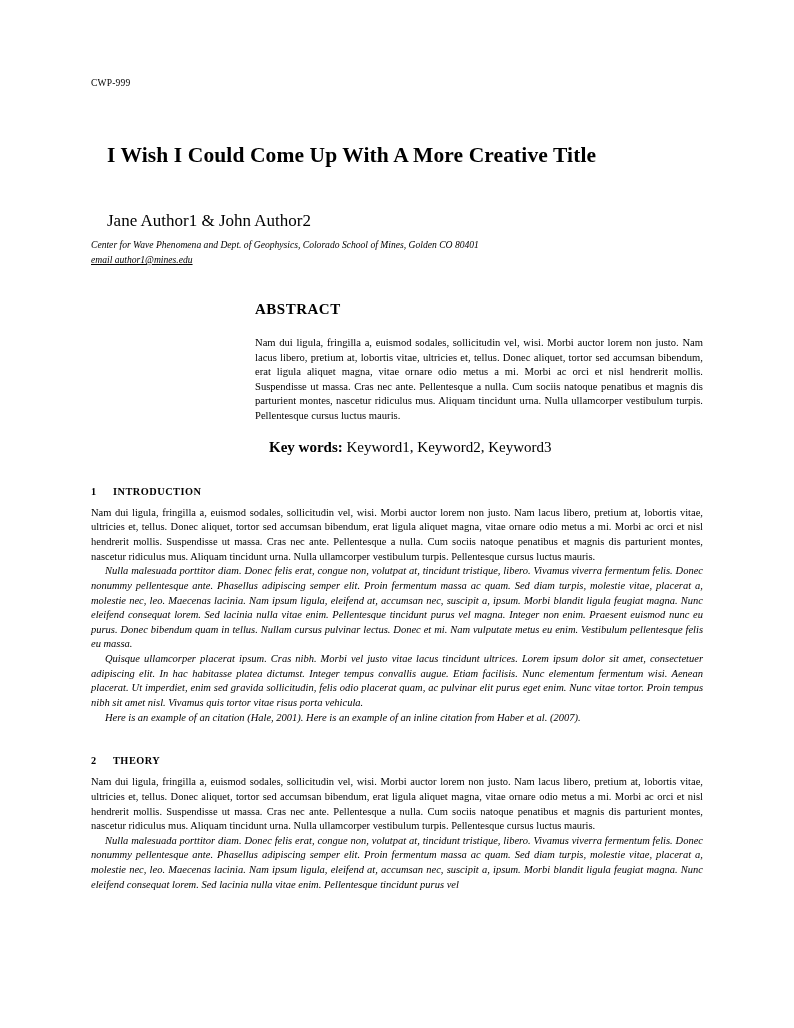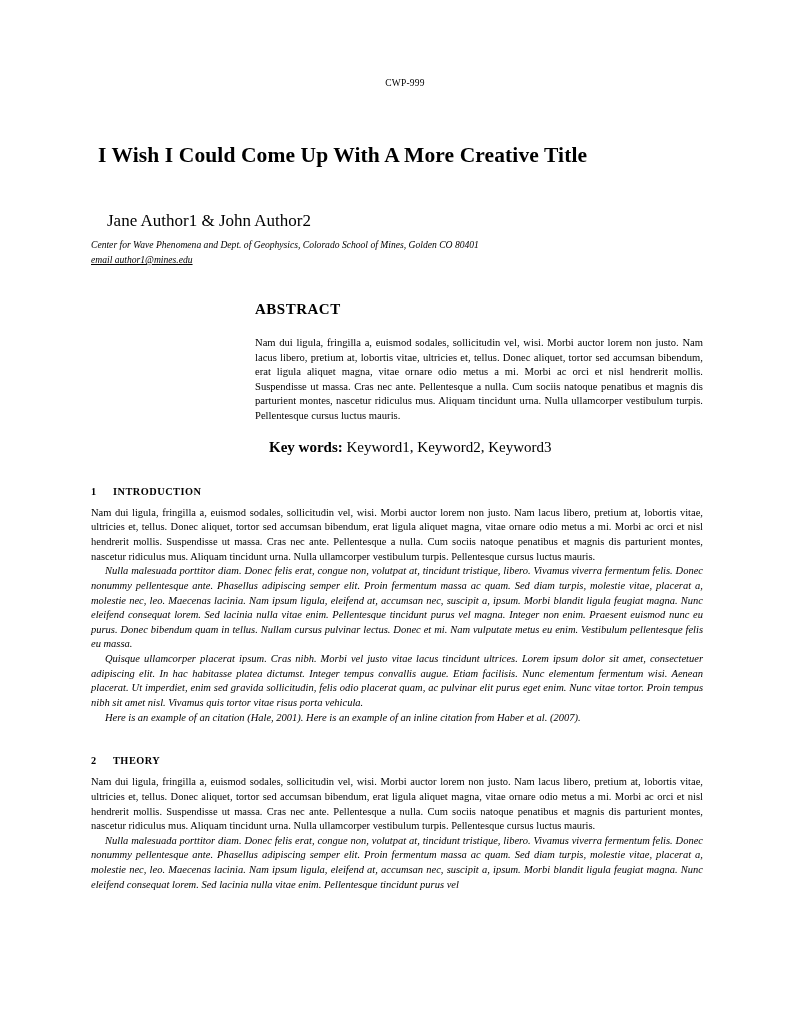--- a/index.html
+++ b/index.html
@@ -25,29 +25,28 @@
   .content {
     position: absolute;
     left: 91px;
     top: 78px;
     width: 612px;
   }
   .report-id {
     font-family: "Liberation Serif", serif;
     font-size: 9.5px;
     letter-spacing: 0.2px;
-    margin: 0 0 0 16px;
-    text-align: center;
+    margin: 0 0 0 0;
   }
   .title {
     font-family: "Liberation Serif", serif;
     font-size: 21.5px;
     font-weight: bold;
     letter-spacing: 0.1px;
-    margin: 55px 0 0 7px;
+    margin: 55px 0 0 16px;
     line-height: 1.2;
   }
   .authors {
     font-family: "Liberation Serif", serif;
     font-size: 17px;
     margin: 42px 0 0 16px;
     line-height: 1.2;
   }
   .affiliation {
     font-family: "Liberation Serif", serif;

